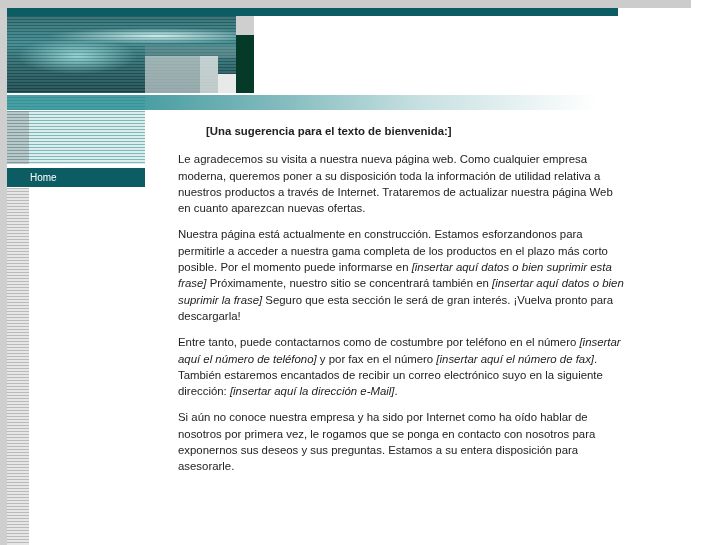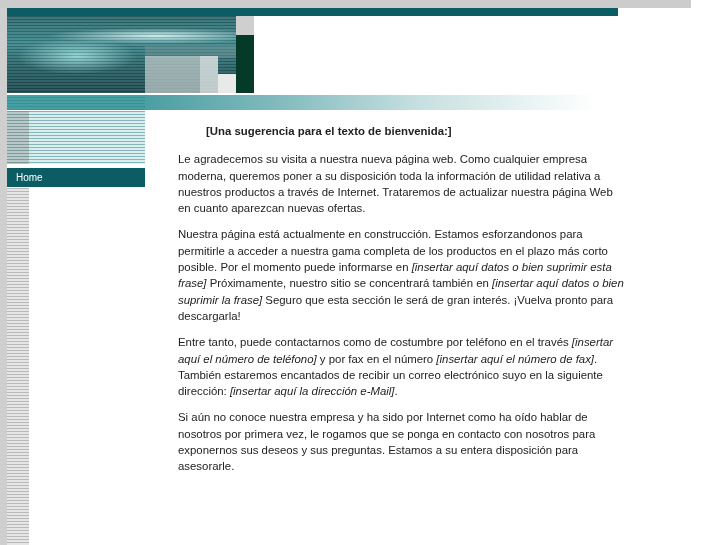--- a/index.html
+++ b/index.html
@@ -55,21 +55,21 @@
     position: absolute; left: 7px; top: 111px; width: 138px; height: 53px;
     background: repeating-linear-gradient(180deg, #7fb7ba 0px, #7fb7ba 1px, #dbeded 1px, #dbeded 3px);
   }
   .side-stripes-dark {
     position: absolute; left: 7px; top: 111px; width: 22px; height: 53px;
     background: repeating-linear-gradient(180deg, #7f9a9b 0px, #7f9a9b 1px, #b9c9c9 1px, #b9c9c9 3px);
   }
   .nav-home {
     position: absolute; left: 7px; top: 168px; width: 138px; height: 19px;
     background: #0b5c63; color: #ffffff;
-    font-size: 10px; line-height: 20px; padding-left: 9px; box-sizing: border-box;
+    font-size: 10px; line-height: 20px; padding-left: 23px; box-sizing: border-box;
     cursor: pointer;
   }
   .side-lines {
     position: absolute; left: 7px; top: 188px; width: 22px; height: 357px;
     background: repeating-linear-gradient(180deg, #b9b9b9 0px, #b9b9b9 1px, #e6e6e6 1px, #e6e6e6 3px);
   }
   
   .main {
     position: absolute; left: 174px; top: 123px; width: 450px;
     color: #222222; font-size: 11.4px; line-height: 16.3px;
@@ -104,15 +104,15 @@
 <div class="side-stripes-dark"></div>
 
 <div class="nav-home">Home</div>
 
 <div class="side-lines"></div>
 
 <div class="main">
   <div class="subhead">[Una sugerencia para el texto de bienvenida:]</div>
   <p>Le agradecemos su visita a nuestra nueva página web. Como cualquier empresa moderna, queremos poner a su disposición toda la información de utilidad relativa a nuestros productos a través de Internet. Trataremos de actualizar nuestra página Web en cuanto aparezcan nuevas ofertas.</p>
   <p><span>Nuestra página está actualmente en construcción. Estamos esforzandonos para permitirle a acceder a nuestra gama completa de los productos en el plazo más corto posible. Por el momento puede informarse en </span><em>[insertar aquí datos o bien suprimir esta frase]</em><span> Próximamente, nuestro sitio se concentrará también en </span><em>[insertar aquí datos o bien suprimir la frase]</em><span> Seguro que esta sección le será de gran interés. ¡Vuelva pronto para descargarla!</span></p>
-  <p><span>Entre tanto, puede contactarnos como de costumbre por teléfono en el través </span><em>[insertar aquí el número de teléfono]</em><span> y por fax en el número </span><em>[insertar aquí el número de fax]</em><span>. También estaremos encantados de recibir un correo electrónico suyo en la siguiente dirección: </span><em>[insertar aquí la dirección e-Mail]</em><span>.</span></p>
+  <p><span>Entre tanto, puede contactarnos como de costumbre por teléfono en el número </span><em>[insertar aquí el número de teléfono]</em><span> y por fax en el número </span><em>[insertar aquí el número de fax]</em><span>. También estaremos encantados de recibir un correo electrónico suyo en la siguiente dirección: </span><em>[insertar aquí la dirección e-Mail]</em><span>.</span></p>
   <p>Si aún no conoce nuestra empresa y ha sido por Internet como ha oído hablar de nosotros por primera vez, le rogamos que se ponga en contacto con nosotros para exponernos sus deseos y sus preguntas. Estamos a su entera disposición para asesorarle.</p>
 </div>
 
 </body></html>

